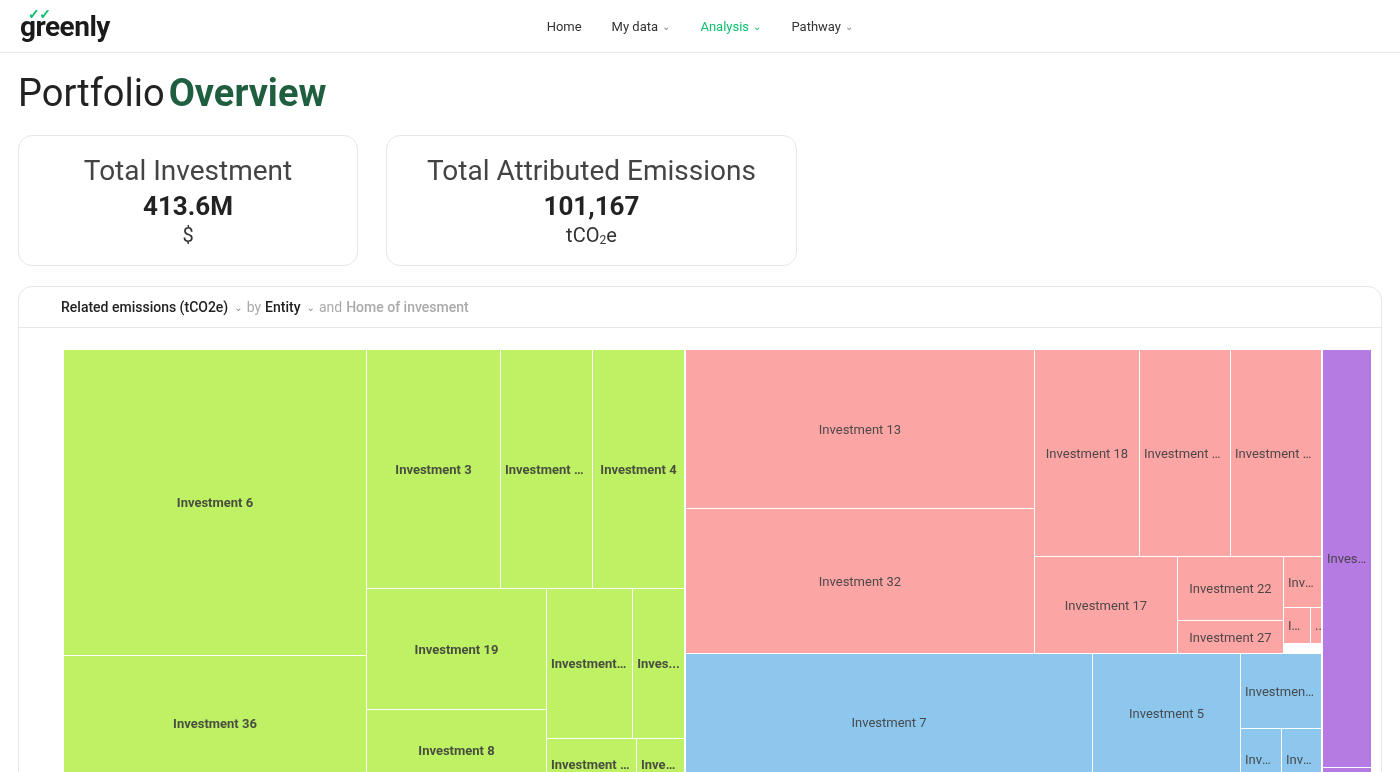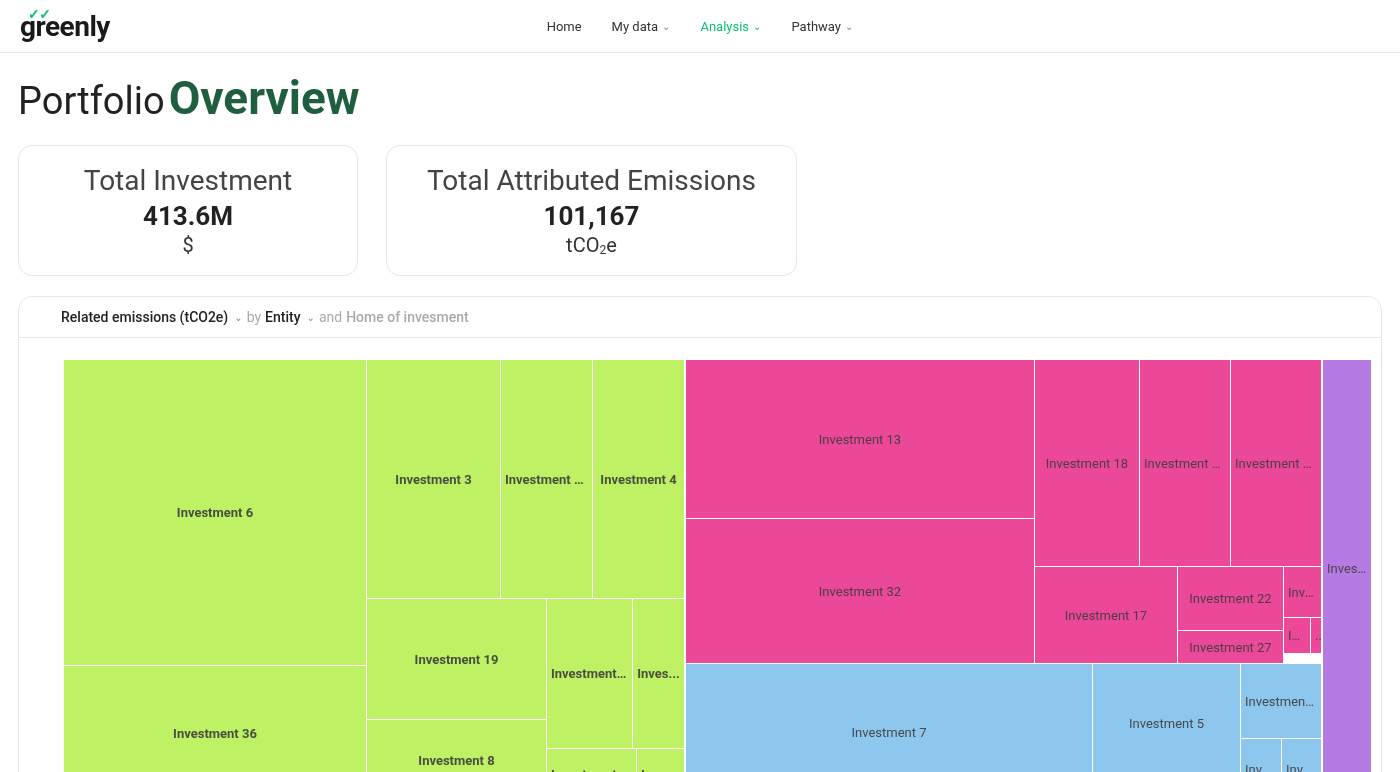--- a/index.html
+++ b/index.html
@@ -59,21 +59,21 @@
     }
     .page-title {
       padding: 18px 18px 20px 18px;
     }
     .page-title .thin {
       font-size: 38px;
       font-weight: 400;
       color: #222;
     }
     .page-title .bold {
-      font-size: 46px;
+      font-size: 38px;
       font-weight: 700;
       color: #1f5f3f;
     }
     .cards {
       display: flex;
       gap: 28px;
       padding: 0 18px 20px 18px;
     }
     .card {
       border: 1px solid #e5e7eb;
@@ -143,21 +143,21 @@
       position: absolute;
       display: flex;
       align-items: center;
       justify-content: center;
       font-size: 13px;
       color: rgba(60,60,60,0.9);
       overflow: hidden;
       white-space: nowrap;
     }
     .c-orange { background: #bef264; font-weight: bold; }
-    .c-pink { background: #ec4899; }
+    .c-pink { background: #fca5a5; }
     .c-blue { background: #8ec7ed; }
     .c-purple { background: #b57be2; }
     .tile span {
       text-overflow: ellipsis;
       overflow: hidden;
       padding: 0 4px;
     }
   </style>
 </head>
 <body>

